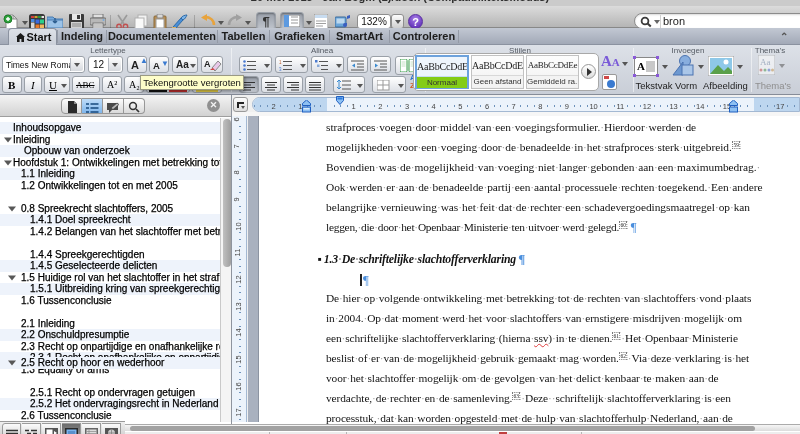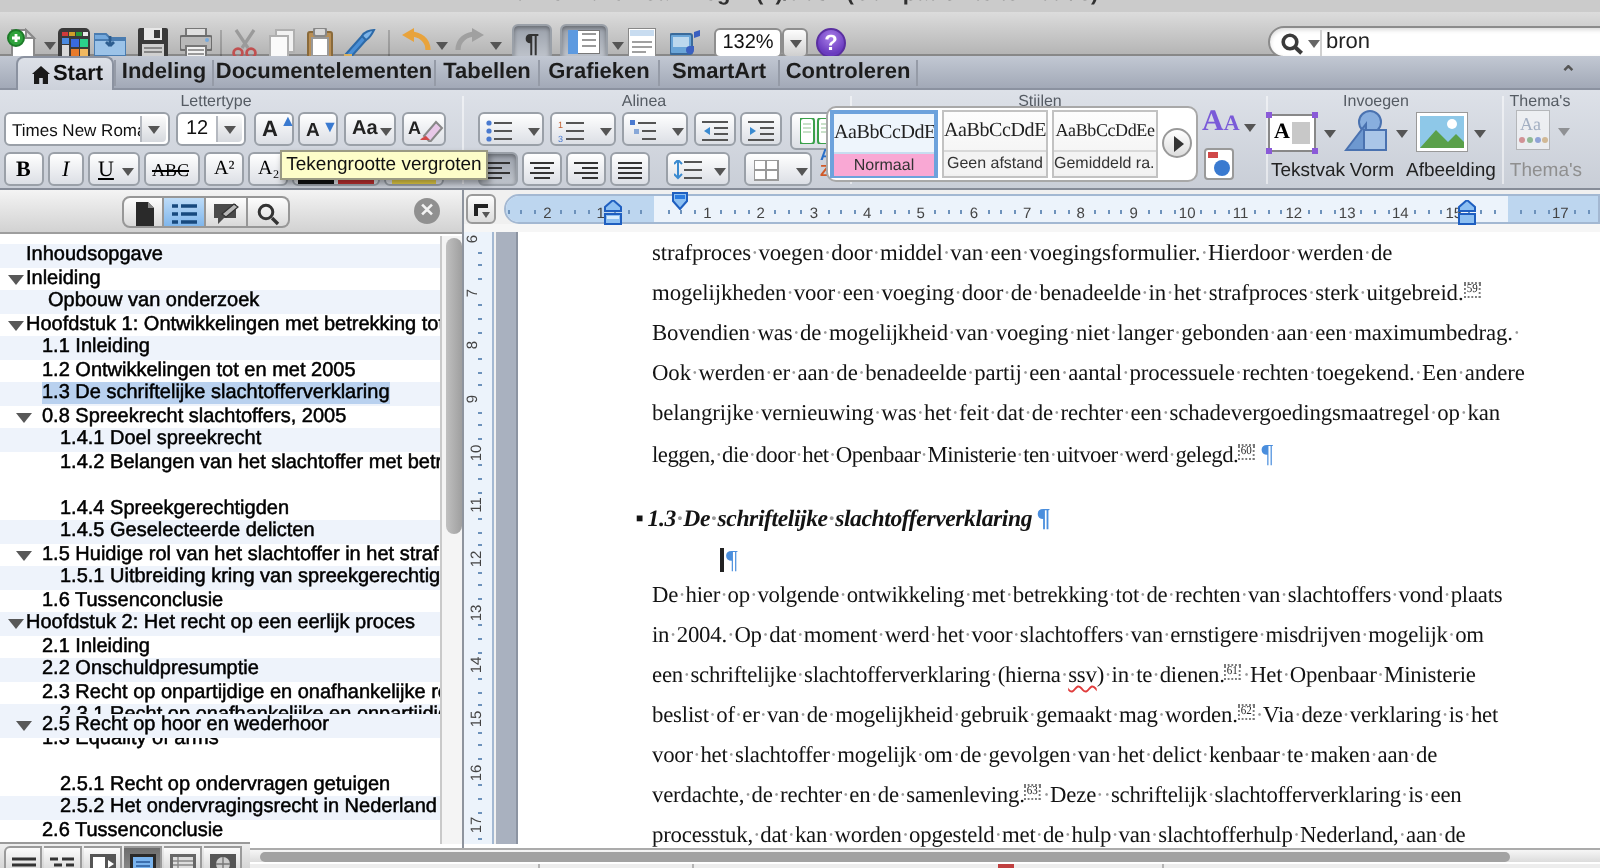--- a/index.html
+++ b/index.html
@@ -329,21 +329,21 @@
       </svg><div class="caret" style="left:25px;top:7px"></div></div>
 <div class="rbtn" style="left:408px;top:28px;width:21px;height:20px;background:none;border:none">
       <span style="position:absolute;left:2px;top:0px;font-size:8px;font-weight:bold;color:#2a70c8">A</span>
       <span style="position:absolute;left:2px;top:8px;font-size:8px;font-weight:bold;color:#d05a28">Z</span>
       <span style="position:absolute;left:10px;top:2px;font-size:10px;color:#555">↓</span>
     </div>
 
 <div style="position:absolute;left:413px;top:8px;width:186px;height:38px;background:#fff;border:1px solid #a8a8a8;border-radius:5px"></div>
 <div class="stcell" style="left:415px;top:10px;border:2px solid #6da2dc;background:#eef5fc;width:54px">
       <span class="prev">AaBbCcDdE</span>
-      <span class="nm" style="background:#f9a8d4;border-top:1px solid #c8ddf0">Normaal</span>
+      <span class="nm" style="background:#84cc16;border-top:1px solid #c8ddf0">Normaal</span>
     </div>
 <div class="stcell" style="left:471px">
       <span class="prev">AaBbCcDdE</span>
       <span class="nm">Geen afstand</span>
     </div>
 <div class="stcell" style="left:526px">
       <span class="prev" style="font-size:9px">AaBbCcDdEe</span>
       <span class="nm">Gemiddeld ra...</span>
     </div>
 <div style="position:absolute;left:581px;top:19px;width:15px;height:15px;border-radius:50%;background:linear-gradient(#fff,#ddd);border:1px solid #999">
@@ -426,23 +426,20 @@
 <div class="row" style="top:34.5px">
         <span class="tri" style="left:4px"></span>
         <span style="position:absolute;left:13px;top:0">Hoofdstuk 1: Ontwikkelingen met betrekking tot</span>
       </div>
 <div class="row alt" style="top:46.0px">
         <span style="position:absolute;left:21px;top:0">1.1 Inleiding</span>
       </div>
 <div class="row" style="top:57.5px">
         <span style="position:absolute;left:21px;top:0">1.2 Ontwikkelingen tot en met 2005</span>
       </div>
-<div class="row alt" style="top:69.0px">
-        <span style="position:absolute;left:21px;top:0"><span class="hl">1.3 De schriftelijke slachtofferverklaring</span></span>
-      </div>
 <div class="row" style="top:80.5px">
         <span class="tri" style="left:8px"></span>
         <span style="position:absolute;left:21px;top:0">0.8 Spreekrecht slachtoffers, 2005</span>
       </div>
 <div class="row alt" style="top:92.0px">
         <span style="position:absolute;left:30px;top:0">1.4.1 Doel spreekrecht</span>
       </div>
 <div class="row" style="top:103.5px">
         <span style="position:absolute;left:30px;top:0">1.4.2 Belangen van het slachtoffer met betre</span>
       </div>
@@ -454,24 +451,20 @@
       </div>
 <div class="row" style="top:149.5px">
         <span class="tri" style="left:8px"></span>
         <span style="position:absolute;left:21px;top:0">1.5 Huidige rol van het slachtoffer in het straf</span>
       </div>
 <div class="row alt" style="top:161.0px">
         <span style="position:absolute;left:30px;top:0">1.5.1 Uitbreiding kring van spreekgerechtigd</span>
       </div>
 <div class="row" style="top:172.5px">
         <span style="position:absolute;left:21px;top:0">1.6 Tussenconclusie</span>
-      </div>
-<div class="row alt" style="top:184.0px">
-        <span class="tri" style="left:4px"></span>
-        <span style="position:absolute;left:13px;top:0">Hoofdstuk 2: Het recht op een eerlijk proces</span>
       </div>
 <div class="row" style="top:195.5px">
         <span style="position:absolute;left:21px;top:0">2.1 Inleiding</span>
       </div>
 <div class="row alt" style="top:207.0px">
         <span style="position:absolute;left:21px;top:0">2.2 Onschuldpresumptie</span>
       </div>
 <div class="row" style="top:218.5px">
         <span style="position:absolute;left:21px;top:0">2.3 Recht op onpartijdige en onafhankelijke re</span>
       </div>

